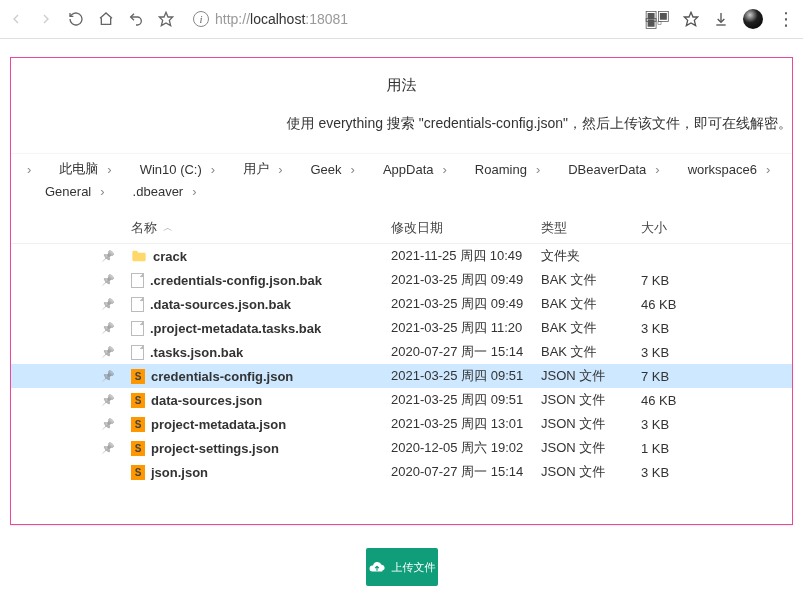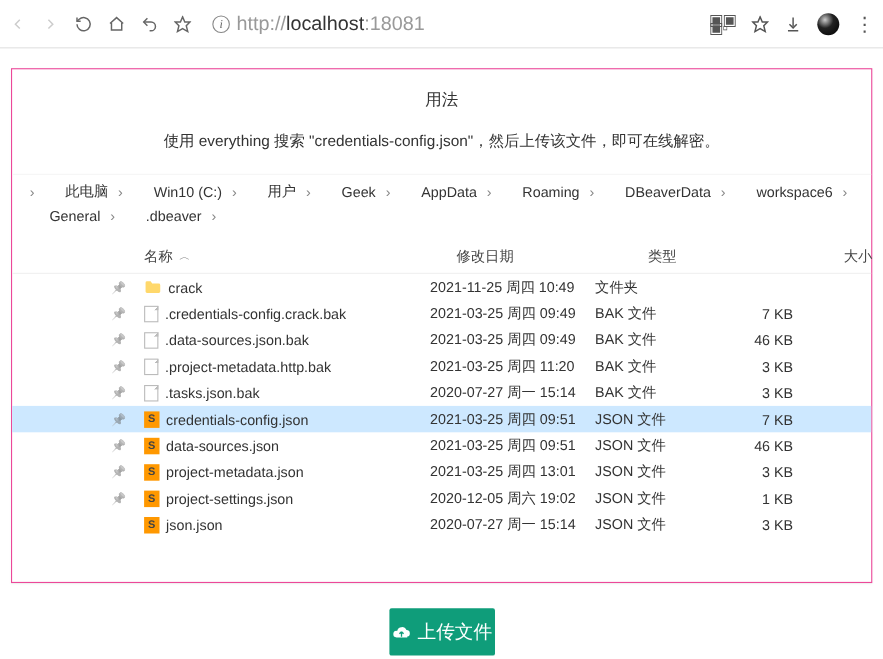--- a/index.html
+++ b/index.html
@@ -5,63 +5,63 @@
     * { margin: 0; padding: 0; box-sizing: border-box; font-family: -apple-system, "Microsoft YaHei", "Segoe UI", sans-serif; }
     body { background: #fff; width: 803px; height: 599px; overflow: hidden; font-size: 13px; color: #333; }
 
     
     .toolbar { display: flex; align-items: center; padding: 6px 8px; gap: 10px; border-bottom: 1px solid #e0e0e0; }
     .nav-icons { display: flex; align-items: center; gap: 14px; color: #666; }
     .ico { width: 16px; height: 16px; display: inline-flex; align-items: center; justify-content: center; cursor: pointer; }
     .ico.disabled { color: #ccc; }
     .url-bar { flex: 1; display: flex; align-items: center; gap: 6px; padding: 4px 8px; border: 1px solid transparent; }
     .url-bar .info { color: #666; border: 1px solid #888; border-radius: 50%; width: 16px; height: 16px; display: inline-flex; align-items: center; justify-content: center; font-size: 11px; font-style: italic; font-family: serif; }
-    .url-text { font-size: 18px; color: #999; }
+    .url-text { font-size: 14px; color: #999; }
     .url-text .path { color: #333; }
     .right-icons { display: flex; align-items: center; gap: 14px; color: #555; }
     .qr { display: inline-block; line-height: 7px; font-size: 14px; letter-spacing: -1px; }
     .avatar { width: 20px; height: 20px; border-radius: 50%; background: radial-gradient(circle at 35% 30%, #ccc 0%, #222 40%, #000 100%); }
     .kebab { font-size: 18px; color: #555; }
 
     
     .page { padding: 18px 10px 10px; }
     .card { border: 1px solid #ec4899; box-shadow: 0 1px 3px rgba(0,0,0,0.04); padding: 18px 0 0; }
     .title { text-align: center; font-size: 15px; color: #333; margin-bottom: 20px; }
-    .desc { text-align: center; font-size: 14px; color: #333; margin-bottom: 20px; }
+    .desc { text-align: right; font-size: 14px; color: #333; margin-bottom: 20px; }
 
     
     .breadcrumb { display: flex; align-items: center; flex-wrap: wrap; gap: 2px; padding: 4px 12px; font-size: 13px; color: #333; border-top: 1px solid #f5f5f5; }
     .crumb { padding: 2px 3px; cursor: pointer; margin-left: 19px; }
     .sep { color: #888; padding: 0 4px; }
 
     
     .explorer { padding: 8px 0 0; }
-    .tbl-head { display: flex; align-items: center; padding: 6px 12px 6px 120px; color: #444; font-size: 13px; border-bottom: 1px solid #f0f0f0; gap: 24px; }
+    .tbl-head { display: flex; align-items: center; padding: 6px 12px 6px 120px; color: #444; font-size: 13px; border-bottom: 1px solid #f0f0f0; }
     .col-name { flex: 0 0 260px; display:flex; align-items:center; gap:6px; }
     .col-date { flex: 0 0 150px; }
     .col-type { flex: 0 0 100px; }
-    .col-size { flex: 0 0 80px; text-align: right; }
+    .col-size { flex: 0 0 80px; }
     .sort-caret { font-size: 10px; color:#888; }
 
     .rows { padding-bottom: 40px; }
     .row { display: flex; align-items: center; padding: 3px 12px 3px 90px; font-size: 13px; color: #333; }
     .row.selected { background: #cde8ff; }
     .pin { flex: 0 0 30px; color: #bbb; font-size: 13px; }
-    .row .col-name { display: flex; align-items: center; gap: 6px; }
+    .row .col-name { display: flex; align-items: center; gap: 6px; font-weight: bold; }
 
     .ficon { width: 16px; height: 16px; display: inline-flex; align-items: center; justify-content: center; flex-shrink: 0; }
     .ficon.folder svg { fill: #ffd86b; }
     .ficon.file-blank { border: 1px solid #bbb; background: #fff; width: 13px; height: 15px; position: relative; }
     .ficon.file-blank::after { content:''; position:absolute; top:-1px; right:-1px; width:4px; height:4px; background: linear-gradient(135deg, transparent 50%, #bbb 50%); }
     .ficon.sublime { background: #ff9800; width: 14px; height: 15px; position: relative; display:flex; align-items:center; justify-content:center;}
     .ficon.sublime::after { content:'S'; color:#444; font-weight:bold; font-size:10px; }
 
     
     .upload-wrap { text-align: center; padding: 22px 0; border-top: 1px solid #f0f0f0; }
-    .upload-btn { display: inline-flex; align-items: center; gap: 6px; background: #0f9d7a; color: #fff; border: none; padding: 10px 2px; font-size: 17px; cursor: pointer; border-radius: 2px; }
+    .upload-btn { display: inline-flex; align-items: center; gap: 6px; background: #0f9d7a; color: #fff; border: none; padding: 10px 2px; font-size: 11px; cursor: pointer; border-radius: 2px; }
     .cloud { font-size: 16px; }
 
     .footer { text-align: center; color: #666; font-size: 14px; padding: 8px 0; }
 
     svg { display: block; }
   </style>
 </head>
 <body>
 
 <div class="toolbar">
@@ -176,41 +176,41 @@
               <span>crack</span>
             </div>
             <div class="col-date">2021-11-25 周四 10:49</div>
             <div class="col-type">文件夹</div>
             <div class="col-size"></div>
           </div>
           <div class="row">
             <span class="pin" style="filter: grayscale(1) opacity(0.5); font-size: 11px;">📌</span>
             <div class="col-name">
               <span class="ficon file-blank"></span>
-              <span>.credentials-config.crack.bak</span>
+              <span>.credentials-config.json.bak</span>
             </div>
             <div class="col-date">2021-03-25 周四 09:49</div>
             <div class="col-type">BAK 文件</div>
             <div class="col-size">7 KB</div>
           </div>
           <div class="row">
             <span class="pin" style="filter: grayscale(1) opacity(0.5); font-size: 11px;">📌</span>
             <div class="col-name">
               <span class="ficon file-blank"></span>
               <span>.data-sources.json.bak</span>
             </div>
             <div class="col-date">2021-03-25 周四 09:49</div>
             <div class="col-type">BAK 文件</div>
             <div class="col-size">46 KB</div>
           </div>
           <div class="row">
             <span class="pin" style="filter: grayscale(1) opacity(0.5); font-size: 11px;">📌</span>
             <div class="col-name">
               <span class="ficon file-blank"></span>
-              <span>.project-metadata.http.bak</span>
+              <span>.project-metadata.tasks.bak</span>
             </div>
             <div class="col-date">2021-03-25 周四 11:20</div>
             <div class="col-type">BAK 文件</div>
             <div class="col-size">3 KB</div>
           </div>
           <div class="row">
             <span class="pin" style="filter: grayscale(1) opacity(0.5); font-size: 11px;">📌</span>
             <div class="col-name">
               <span class="ficon file-blank"></span>
               <span>.tasks.json.bak</span>

